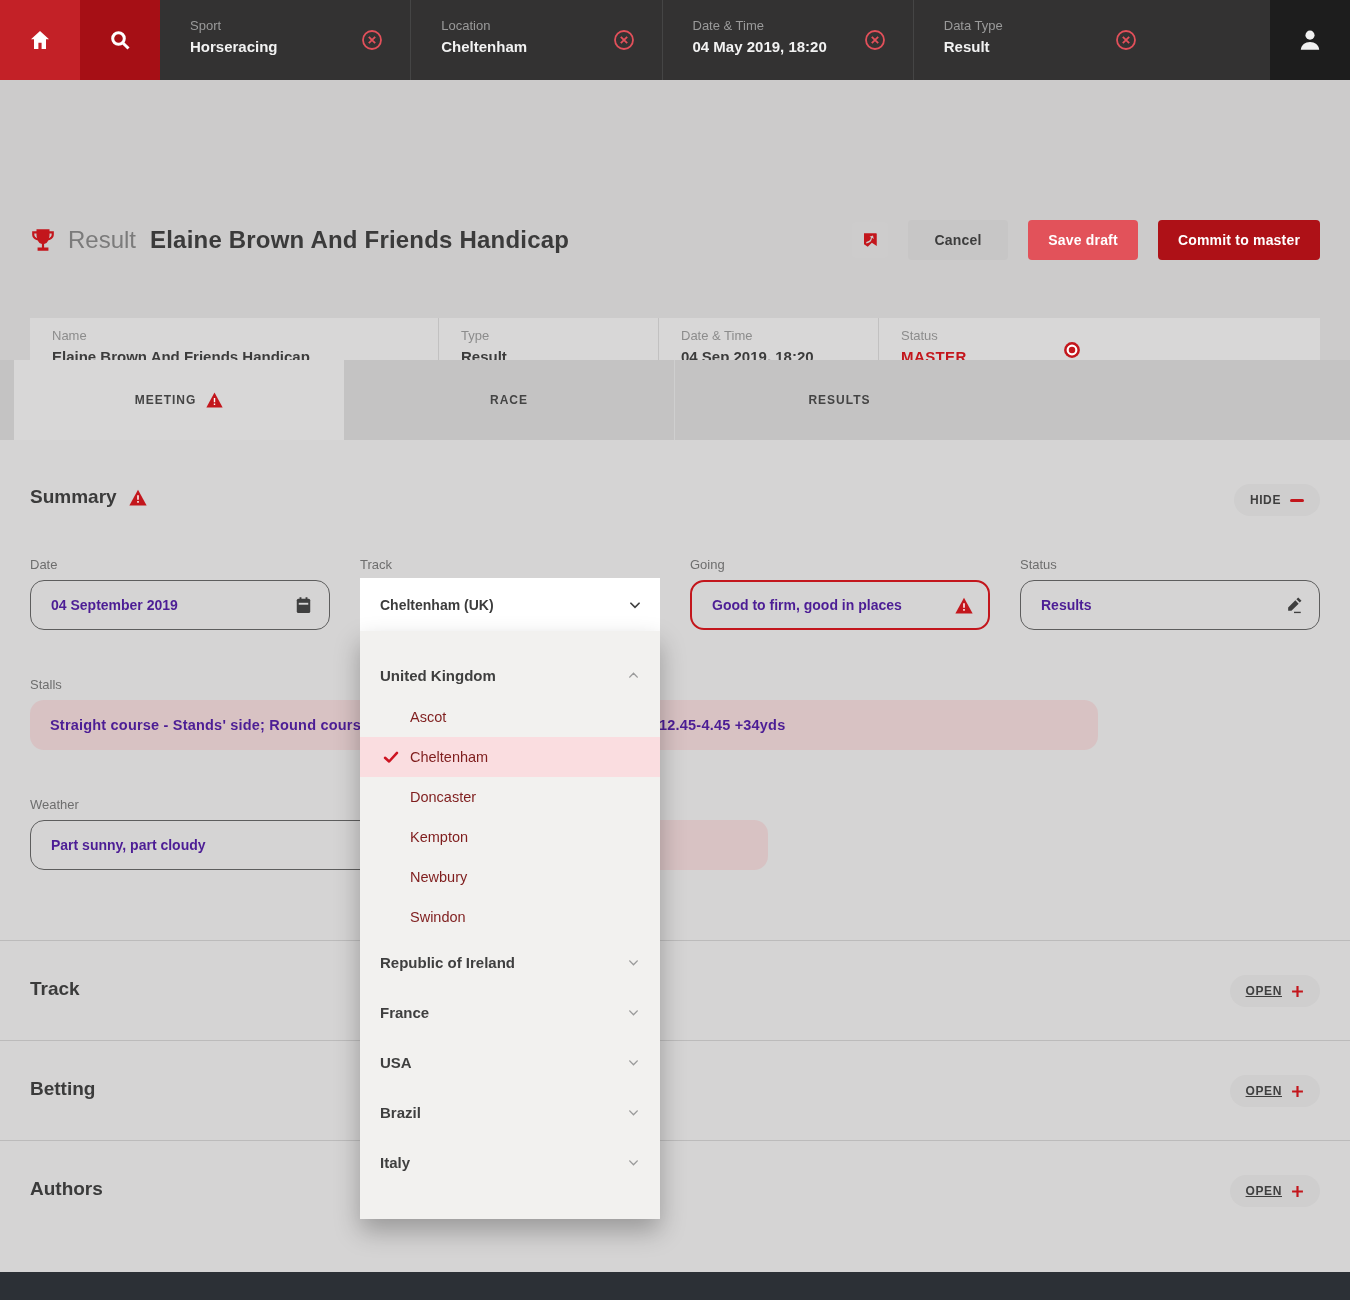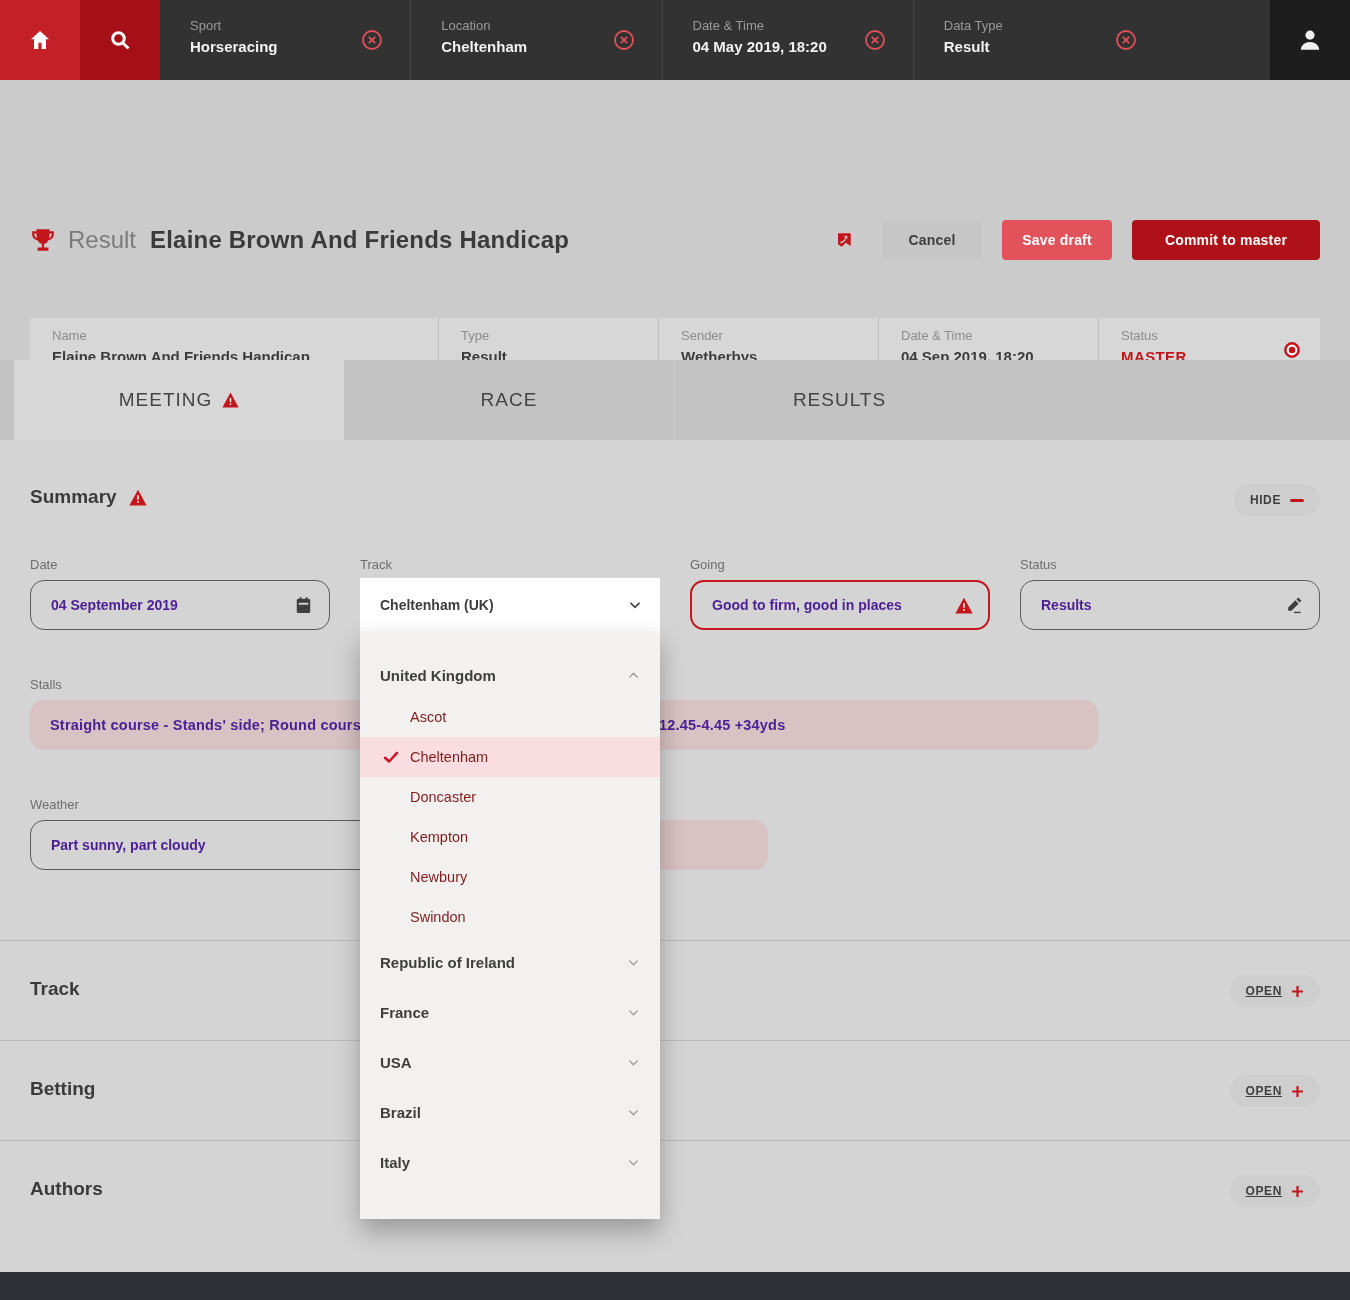--- a/index.html
+++ b/index.html
@@ -30,34 +30,34 @@
   .header-area { position:absolute; top:80px; left:0; width:1350px; height:280px; background:#cccbcb; }
   .title-row { position:absolute; top:138px; left:30px; right:30px; height:44px; display:flex; align-items:center; }
   .trophy { width:26px; height:26px; margin-right:12px; }
   .title-type { font-size:24px; color:#7b7b7b; margin-right:14px; }
   .title-name { font-size:24px; font-weight:700; color:#3b3b3b; letter-spacing:.2px; }
   .title-actions { margin-left:auto; display:flex; align-items:center; gap:20px; }
   .btn { height:40px; border:none; border-radius:4px; font-family:inherit; font-size:14px; font-weight:700; cursor:pointer; letter-spacing:.2px; }
   .btn-icon { width:36px; height:36px; background:#cdcccc; display:flex; align-items:center; justify-content:center; border-radius:4px; }
   .btn-cancel { background:#c7c6c6; color:#3d3d3d; width:100px; }
   .btn-save { background:#e2525a; color:#fff; width:110px; }
-  .btn-commit { background:#ae1117; color:#fff; width:188px; }
+  .btn-commit { background:#ae1117; color:#fff; width:162px; }
 
   .info-bar { position:absolute; top:238px; left:30px; width:1290px; height:62px; background:#d8d7d7; display:flex; }
   .info-cell { position:relative; padding:10px 0 0 22px; border-left:1px solid #c2c1c1; }
   .info-cell:first-child { border-left:none; }
   .ic-name { width:408px; } .ic-type { width:220px; } .ic-sender { width:220px; } .ic-date { width:220px; } .ic-status { width:222px; }
   .info-cell .lab { font-size:13px; color:#8c8c8c; margin-bottom:5px; }
   .info-cell .val { font-size:15px; font-weight:700; color:#3c3c3c; }
   .ic-status .val { color:#c3161c; letter-spacing:.4px; }
   .status-dot { position:absolute; right:18px; top:22px; width:20px; height:20px; }
 
   
   .tabbar { position:absolute; top:360px; left:0; width:1350px; height:80px; background:#c4c3c3; }
-  .tab { position:absolute; top:0; height:80px; display:flex; align-items:center; justify-content:center; gap:10px; font-size:19px; font-weight:400; letter-spacing:1px; color:#444; cursor:pointer; }
+  .tab { position:absolute; top:0; height:80px; display:flex; align-items:center; justify-content:center; gap:10px; font-size:12px; font-weight:700; letter-spacing:1px; color:#444; cursor:pointer; }
   .tab.active { background:#d8d7d7; }
   .tab-sep { border-left:1px solid #cfcfcf; }
   .warn { width:17px; height:16px; }
 
   
   .content { position:absolute; top:440px; left:0; width:1350px; height:832px; background:#d5d4d4; }
   .summary-head { position:absolute; top:486px; left:30px; display:flex; align-items:center; gap:12px; }
   .h2 { font-size:19px; font-weight:700; color:#3b3b3b; }
   .pill { position:absolute; height:32px; border-radius:16px; background:#cfcece; display:flex; align-items:center; gap:9px; padding:0 16px; font-size:12px; font-weight:700; letter-spacing:.6px; color:#3f3f3f; cursor:pointer; }
   .pill-hide { top:484px; right:30px; }
@@ -202,24 +202,20 @@
 
   <div class="info-bar">
     <div class="info-cell ic-name">
       <div class="lab">Name</div>
       <div class="val">Elaine Brown And Friends Handicap</div>
     </div>
     <div class="info-cell ic-type">
       <div class="lab">Type</div>
       <div class="val">Result</div>
     </div>
-    <div class="info-cell ic-sender">
-      <div class="lab">Sender</div>
-      <div class="val">Wetherbys</div>
-    </div>
     <div class="info-cell ic-date">
       <div class="lab">Date &amp; Time</div>
       <div class="val">04 Sep 2019, 18:20</div>
     </div>
     <div class="info-cell ic-status">
       <div class="lab">Status</div>
       <div class="val">MASTER</div>
       <span class="status-dot">
         <svg width="20" height="20" viewBox="0 0 24 24">
             <circle cx="12" cy="12" r="9.5" fill="#c3161c"></circle>

